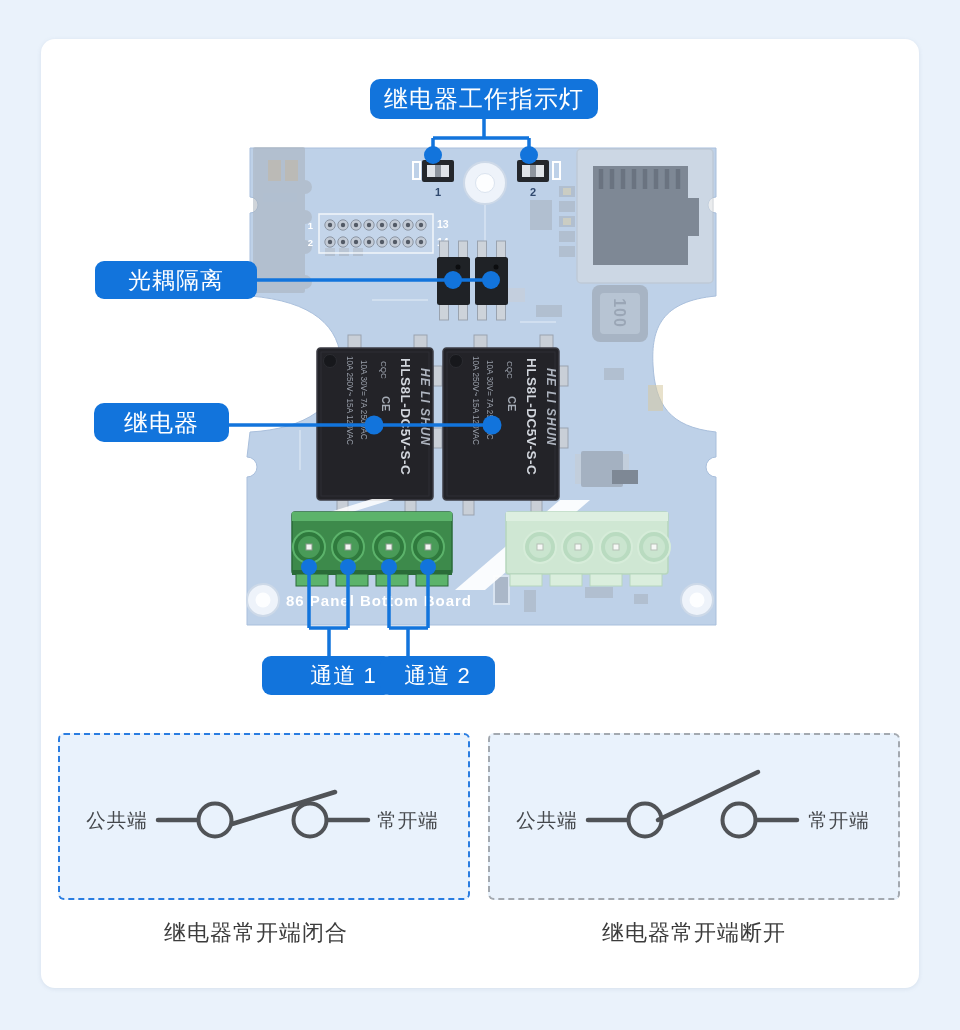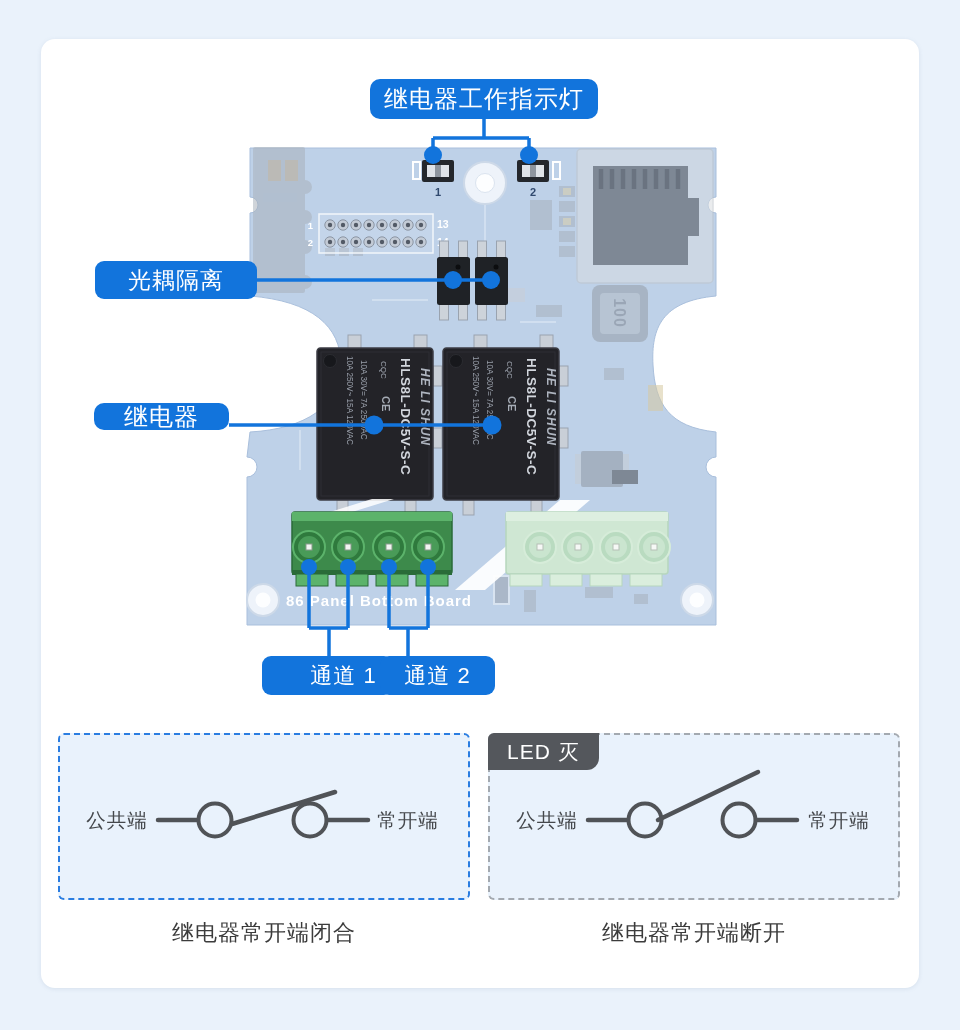--- a/index.html
+++ b/index.html
@@ -332,41 +332,40 @@
     <circle cx="348" cy="567" r="8"></circle>
     <circle cx="389" cy="567" r="8"></circle>
     <circle cx="428" cy="567" r="8"></circle>
   </g>
 </svg>
 
 <div class="pill" style="left:370px;top:79px;width:228px;height:40px;font-size:24px;">继电器工作指示灯</div>
 
 <div class="pill" style="left:95px;top:261px;width:162px;height:38px;font-size:23px;border-radius:9px;">光耦隔离</div>
 
-<div class="pill" style="left:94px;top:403px;width:135px;height:27px;font-size:24px;">继电器</div>
+<div class="pill" style="left:94px;top:403px;width:135px;height:39px;font-size:24px;">继电器</div>
 
 <div class="pill" style="left:262px;top:656px;width:99px;height:39px;font-size:22px;border-radius:9px;padding-left:32px;">通道 1</div>
 
 <div class="pill" style="left:380px;top:656px;width:115px;height:39px;font-size:22px;border-radius:9px;">通道 2</div>
 
 <div class="diag-box" style="left:58px;top:733px;">
   <svg class="circuit" width="412" height="167" viewBox="0 0 412 167">
     <text x="59" y="94" text-anchor="middle" font-size="19.5" fill="#45484c" letter-spacing="1">公共端</text>
     <line x1="100" y1="87" x2="141" y2="87" stroke="#505357" stroke-width="4.5" stroke-linecap="round"></line>
     <circle cx="157" cy="87" r="16.5" fill="#e9f2fc" stroke="#505357" stroke-width="4"></circle>
     <circle cx="252" cy="87" r="16.5" fill="#e9f2fc" stroke="#505357" stroke-width="4"></circle>
     <line x1="174" y1="91" x2="277" y2="59" stroke="#505357" stroke-width="4.5" stroke-linecap="round"></line>
     <line x1="269" y1="87" x2="310" y2="87" stroke="#505357" stroke-width="4.5" stroke-linecap="round"></line>
     <text x="350" y="94" text-anchor="middle" font-size="19.5" fill="#45484c" letter-spacing="1">常开端</text>
   </svg>
 </div>
-<div class="caption" style="left:58px;top:918px;">继电器常开端闭合</div>
+<div class="caption" style="left:50px;top:918px;">继电器常开端闭合</div>
 
 <div class="diag-box gray" style="left:488px;top:733px;">
-  <div class="diag-tab gray">LED 灭</div>
   <svg class="circuit" width="412" height="167" viewBox="0 0 412 167">
     <text x="59" y="94" text-anchor="middle" font-size="19.5" fill="#45484c" letter-spacing="1">公共端</text>
     <line x1="100" y1="87" x2="141" y2="87" stroke="#505357" stroke-width="4.5" stroke-linecap="round"></line>
     <circle cx="157" cy="87" r="16.5" fill="#e9f2fc" stroke="#505357" stroke-width="4"></circle>
     <circle cx="251" cy="87" r="16.5" fill="#e9f2fc" stroke="#505357" stroke-width="4"></circle>
     <line x1="170" y1="87" x2="270" y2="39" stroke="#505357" stroke-width="4.5" stroke-linecap="round"></line>
     <line x1="268" y1="87" x2="309" y2="87" stroke="#505357" stroke-width="4.5" stroke-linecap="round"></line>
     <text x="351" y="94" text-anchor="middle" font-size="19.5" fill="#45484c" letter-spacing="1">常开端</text>
   </svg>
 </div>

